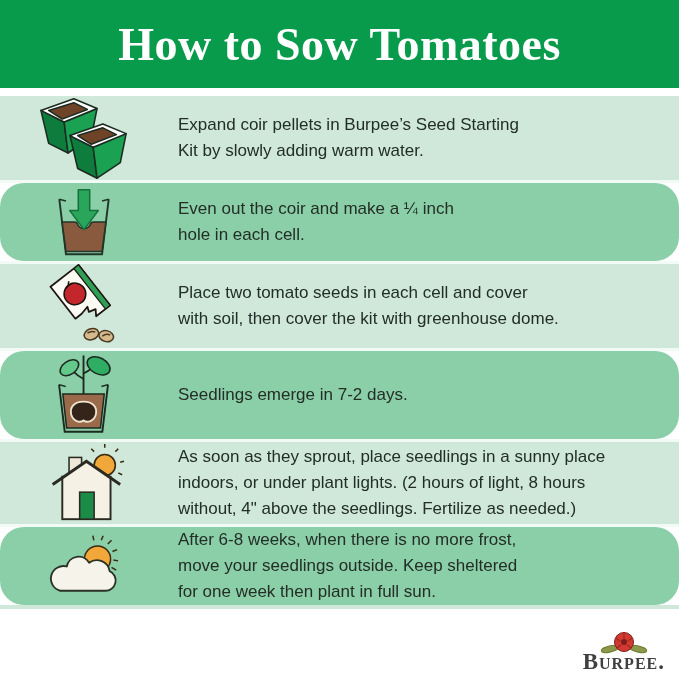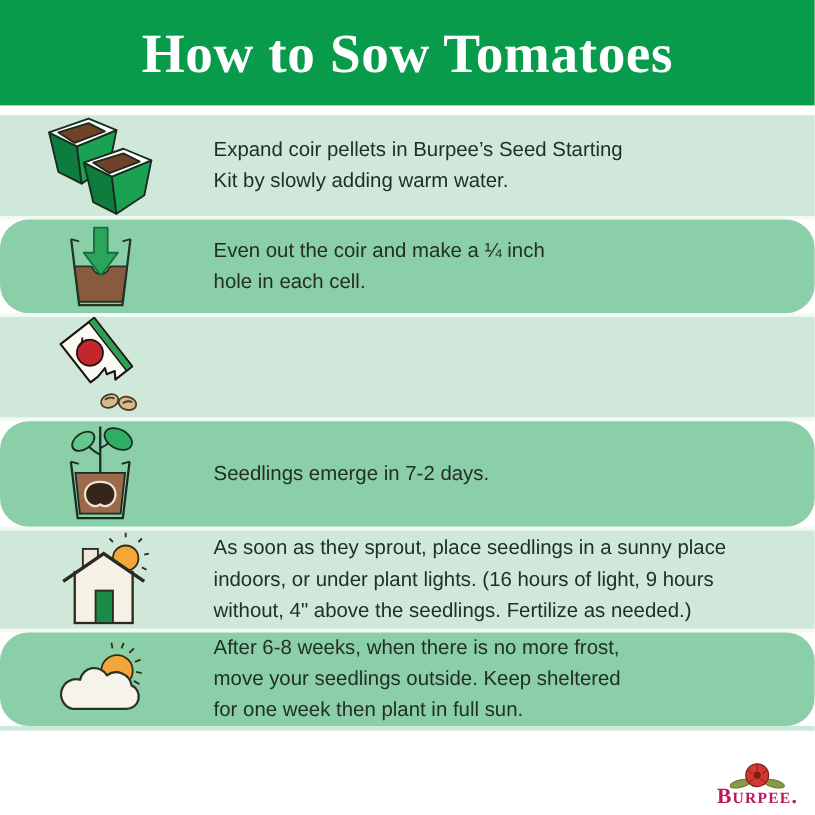--- a/index.html
+++ b/index.html
@@ -17,21 +17,21 @@
   .bottom-strip{height:4px;background:#cfe8da;flex:none;}
   .step{flex:1;display:flex;align-items:center;}
   .step.light{background:#cfe8da;}
   .step.medium{background:#8bcfa8;border-radius:24px;}
   .icon-box{width:96px;margin-left:36px;flex:none;display:flex;align-items:center;justify-content:center;}
   .step-text{margin:0 10px 0 46px;font-size:17px;line-height:26px;color:#232e26;white-space:pre-line;}
 
   .brand{position:absolute;right:14px;bottom:6px;text-align:center;line-height:1;}
   .brand .flower{display:block;margin:0 auto -7px auto;position:relative;z-index:2;}
   .brand .wordmark{font-family:"Liberation Serif",serif;font-variant:small-caps;
-                   font-weight:600;font-size:18px;letter-spacing:1px;color:#be185d;position:relative;z-index:1;}
+                   font-weight:600;font-size:23px;letter-spacing:1px;color:#404040;position:relative;z-index:1;}
 </style>
 </head>
 <body>
 
 <div class="poster">
 
   <header class="header">
     <h1>How to Sow Tomatoes</h1>
   </header>
 
@@ -88,20 +88,22 @@
             <circle cx="37" cy="27" r="11" fill="#c3272b" stroke="#1e140f" stroke-width="1.5"></circle>
             <path d="M37,16 l3,-3 M37,16 l5,1 M37,16 l-4,1" stroke="#1e140f" stroke-width="1.6" fill="none"></path>
           </g>
           <g stroke="#4a3a22" stroke-width="1.5">
             <ellipse cx="50" cy="71" rx="7.5" ry="5.5" transform="rotate(-20 50 71)" fill="#d6ba8e"></ellipse>
             <ellipse cx="65" cy="73" rx="7.5" ry="5.5" transform="rotate(15 65 73)" fill="#d6ba8e"></ellipse>
             <path d="M46,70 q4,-3 8,-1 M61,73 q4,-3 8,-1" fill="none"></path>
           </g>
         </svg>
       </div>
+      <p class="step-text">Place two tomato seeds in each cell and cover
+with soil, then cover the kit with greenhouse dome.</p>
     </section>
 
     <div class="sep"></div>
 
     <section class="step medium">
       <div class="icon-box">
         <svg width="80" height="88" viewBox="0 0 85 90">
           <line x1="42" y1="62" x2="42" y2="3" stroke="#1c2b20" stroke-width="2"></line>
           <path d="M42,28 Q36,25 31,20 M42,22 Q47,20 50,17" fill="none" stroke="#1c2b20" stroke-width="1.8"></path>
           <ellipse cx="27" cy="16" rx="11" ry="7" transform="rotate(-35 27 16)" fill="#63c98a" stroke="#1c2b20" stroke-width="1.6"></ellipse>
@@ -125,21 +127,21 @@
             <path d="M64,6 v-4 M53,10 l-3,-3 M75,10 l3,-3 M80,21 l4,-1 M78,32 l4,2" fill="none"></path>
           </g>
           <rect x="27" y="16" width="13" height="22" fill="#efe9da" stroke="#2a2a23" stroke-width="1.6"></rect>
           <rect x="20" y="36" width="50" height="44" fill="#f5f1e4" stroke="#2a2a23" stroke-width="2"></rect>
           <polygon points="20,38 45,20 70,38" fill="#f5f1e4"></polygon>
           <path d="M10,44 L45,20 L80,44" fill="none" stroke="#2a2a23" stroke-width="3"></path>
           <rect x="38" y="52" width="15" height="28" fill="#1b8c47" stroke="#2a2a23" stroke-width="1.6"></rect>
         </svg>
       </div>
       <p class="step-text">As soon as they sprout, place seedlings in a sunny place
-indoors, or under plant lights. (16 hours of light, 9 hours
+indoors, or under plant lights. (2 hours of light, 8 hours
 without, 4" above the seedlings. Fertilize as needed.)</p>
     </section>
 
     <div class="sep"></div>
 
     <section class="step medium">
       <div class="icon-box">
         <svg width="92" height="70" viewBox="0 0 95 75">
           <g stroke="#3a2a12" stroke-width="1.6">
             <circle cx="62" cy="30" r="14" fill="#f1a73a"></circle>

